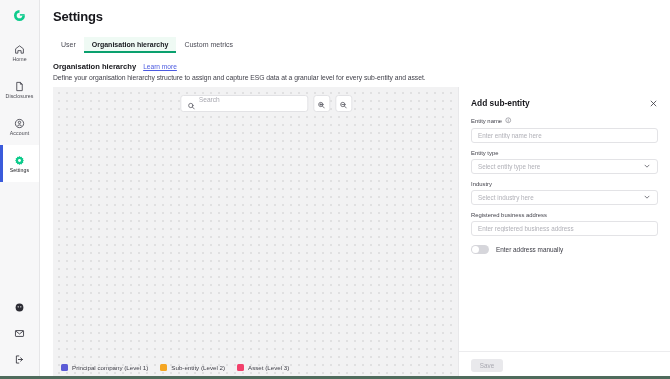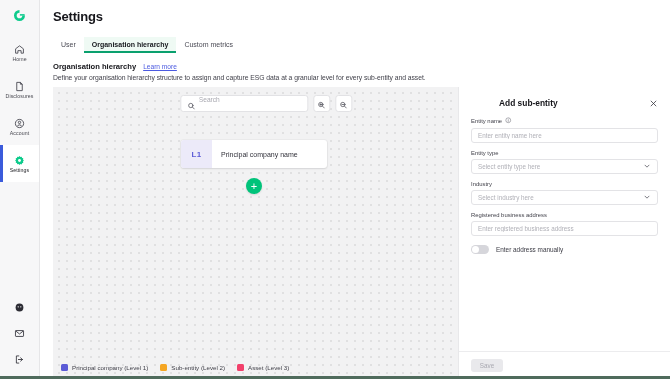--- a/index.html
+++ b/index.html
@@ -146,21 +146,21 @@
   
   .panel {
     width: 212px; flex: 0 0 212px; background: #fff;
     border-left: 1px solid #e8e8ea;
     display: flex; flex-direction: column;
   }
   .panel-head {
     display: flex; align-items: center; justify-content: space-between;
     padding: 11px 12px 0 12px;
   }
-  .panel-title { font-size: 8.4px; font-weight: bold; color: #15151a; margin-left: 28px; }
+  .panel-title { font-size: 8.4px; font-weight: bold; color: #15151a; }
   .close-x { cursor: pointer; line-height: 0; }
 
   .panel-body { padding: 9px 12px 0 12px; flex: 1; }
   .field { margin-bottom: 7px; }
   .field-label {
     font-size: 5.9px; color: #3f3f48; margin-bottom: 3px;
     display: flex; align-items: center; gap: 3px;
   }
   .control {
     height: 15px; border: 1px solid #e3e3e6; border-radius: 3px;
@@ -330,27 +330,20 @@
             <span>
               <svg width="8" height="8" viewBox="0 0 24 24" fill="none" stroke="#4a4a54" stroke-width="2.2" stroke-linecap="round">
                 <circle cx="10.5" cy="10.5" r="6.5"></circle>
                   <path d="M15.4 15.4 21 21"></path>
                 <path d="M7.8 10.5h5.4"></path>
               </svg>
             </span>
           </div>
         </div>
 
-        <div class="node-wrap">
-          <div class="node-card">
-            <div class="node-badge">L1</div>
-            <div class="node-name">Principal company name</div>
-          </div>
-          <div class="add-btn">+</div>
-        </div>
 
         <div class="legend">
           <div class="legend-item">
             <span class="legend-swatch" style="background:#5b5bd6"></span>
             <span class="legend-text">Principal company (Level 1)</span>
           </div>
           <div class="legend-item">
             <span class="legend-swatch" style="background:#f5a623"></span>
             <span class="legend-text">Sub-entity (Level 2)</span>
           </div>

